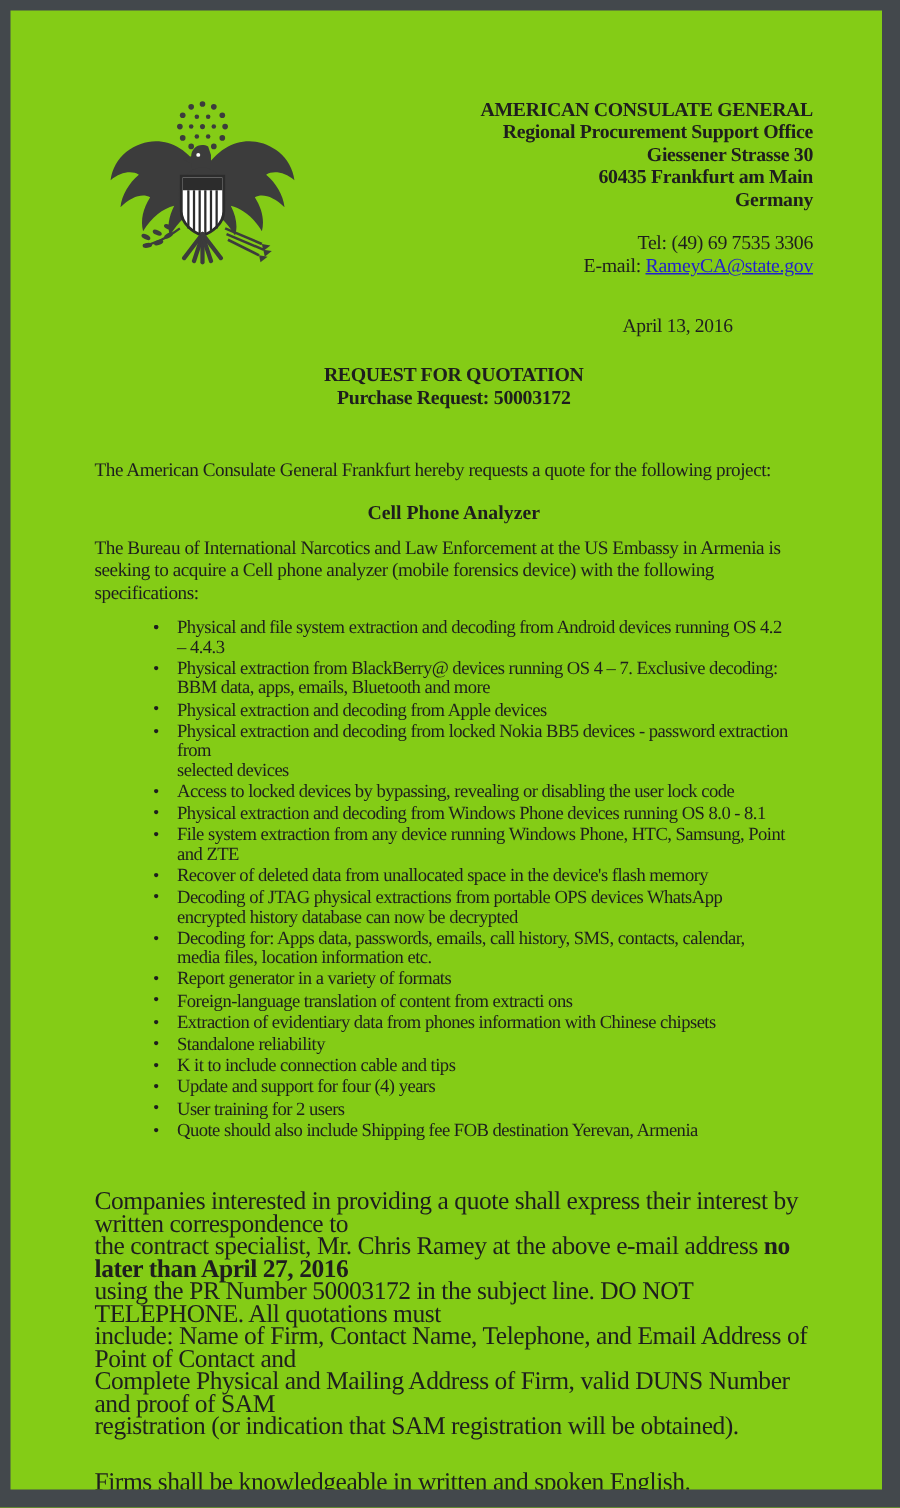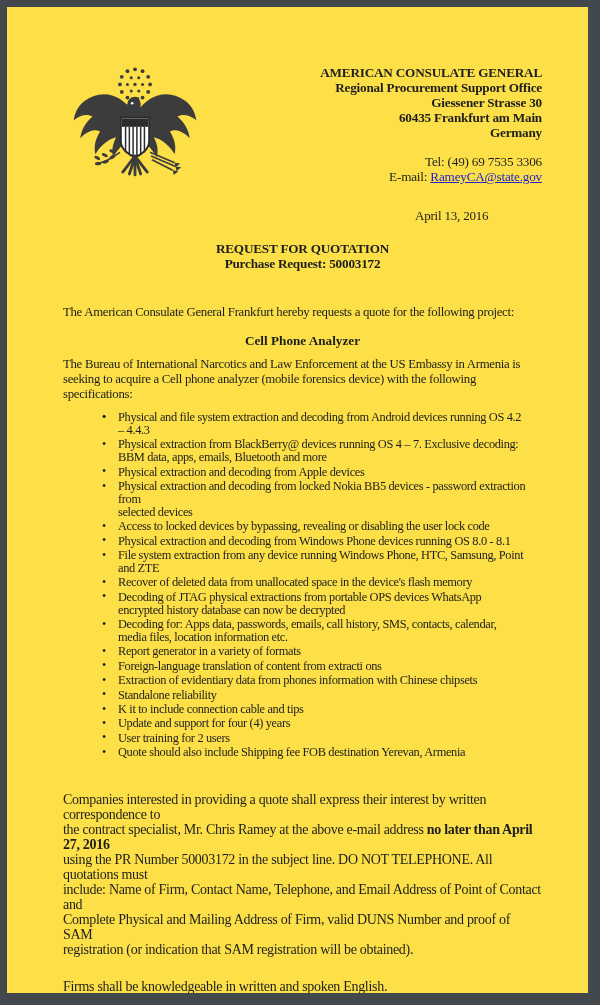--- a/index.html
+++ b/index.html
@@ -5,21 +5,21 @@
   html,body { margin:0; padding:0; }
   body {
     width:600px; height:1005px;
     background:#43484c;
     font-family:"Liberation Serif","DejaVu Serif",serif;
     position:relative;
     overflow:hidden;
   }
   .page {
     position:absolute; left:7px; top:7px; right:12px; bottom:12px;
-    background:#fde047;
+    background:#84cc16;
     color:#1e1e1e;
     box-sizing:border-box;
     padding:0 46px 0 56px;
     overflow:hidden;
   }
   
   .header-row { display:flex; justify-content:space-between; align-items:flex-start; margin-top:58px; }
   .seal { margin-left:6px; flex:0 0 auto; }
   .header-text { text-align:right; font-size:13.2px; line-height:15px; letter-spacing:-0.2px; }
   .org-line { font-weight:bold; }
@@ -34,21 +34,21 @@
   .description { margin-top:9px; font-size:12.8px; line-height:15px; letter-spacing:-0.3px; white-space:pre-line; }
   
   .spec-list { list-style:none; margin:9px 0 0 0; padding:0 0 0 37px; }
   .spec-item {
     position:relative; padding-left:18px;
     font-size:12.4px; line-height:12.9px; letter-spacing:-0.35px;
     margin-bottom:1.5px; white-space:pre-line;
   }
   .bullet { position:absolute; left:2px; top:-0.5px; font-size:12px; letter-spacing:0; }
   
-  .closing-p { font-size:14px; line-height:15px; letter-spacing:-0.3px; white-space:pre-line; }
+  .closing-p { font-size:17px; line-height:15px; letter-spacing:-0.3px; white-space:pre-line; }
   .p1 { margin-top:33px; }
   .p2 { margin-top:22px; }
   .p3 { margin-top:15px; }
   .bold-inline { font-weight:bold; }
 </style>
 </head>
 <body>
 
 <div class="page">
 

